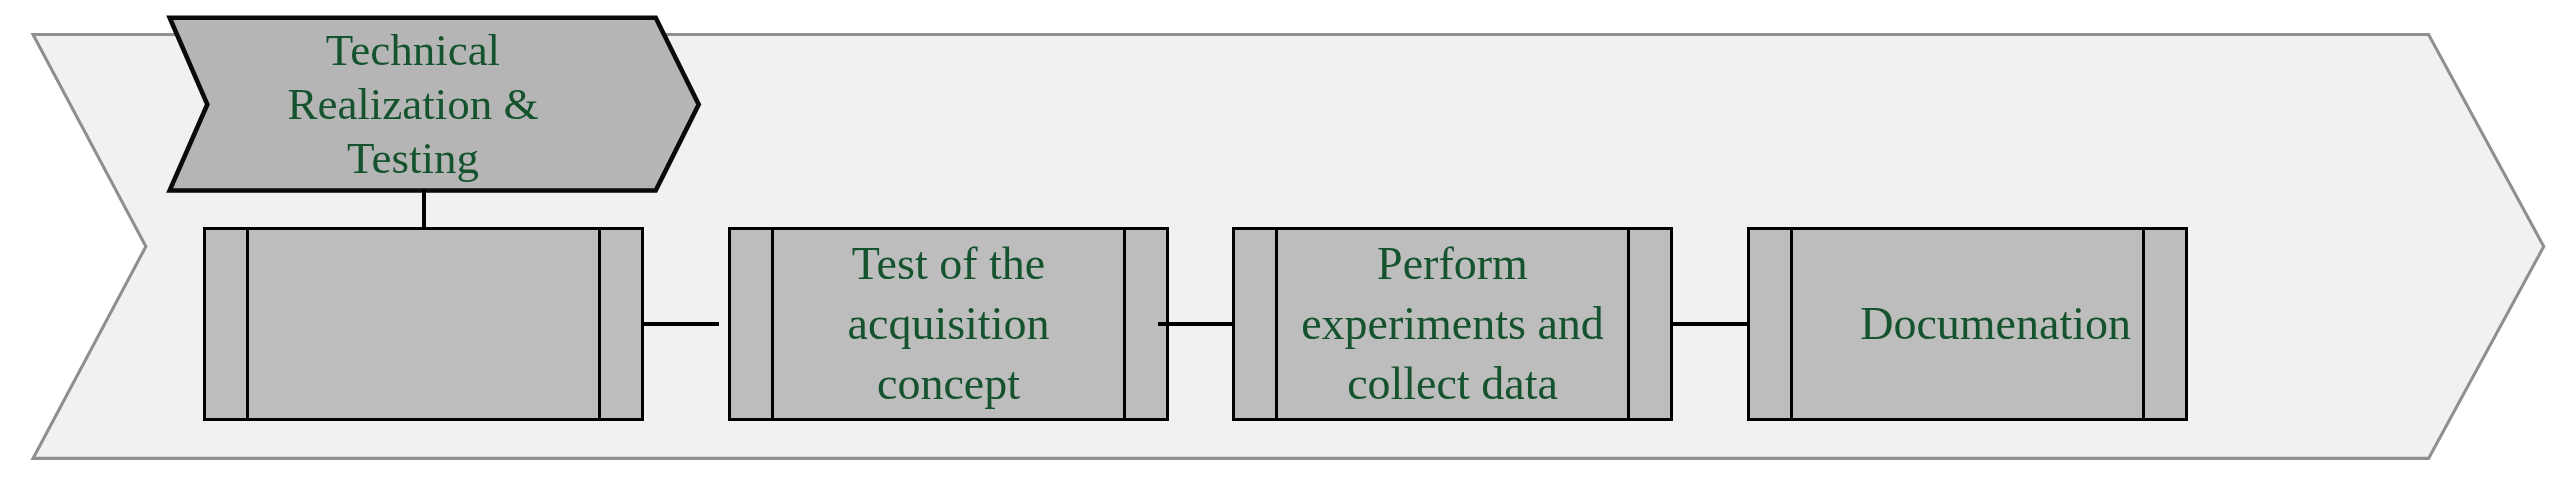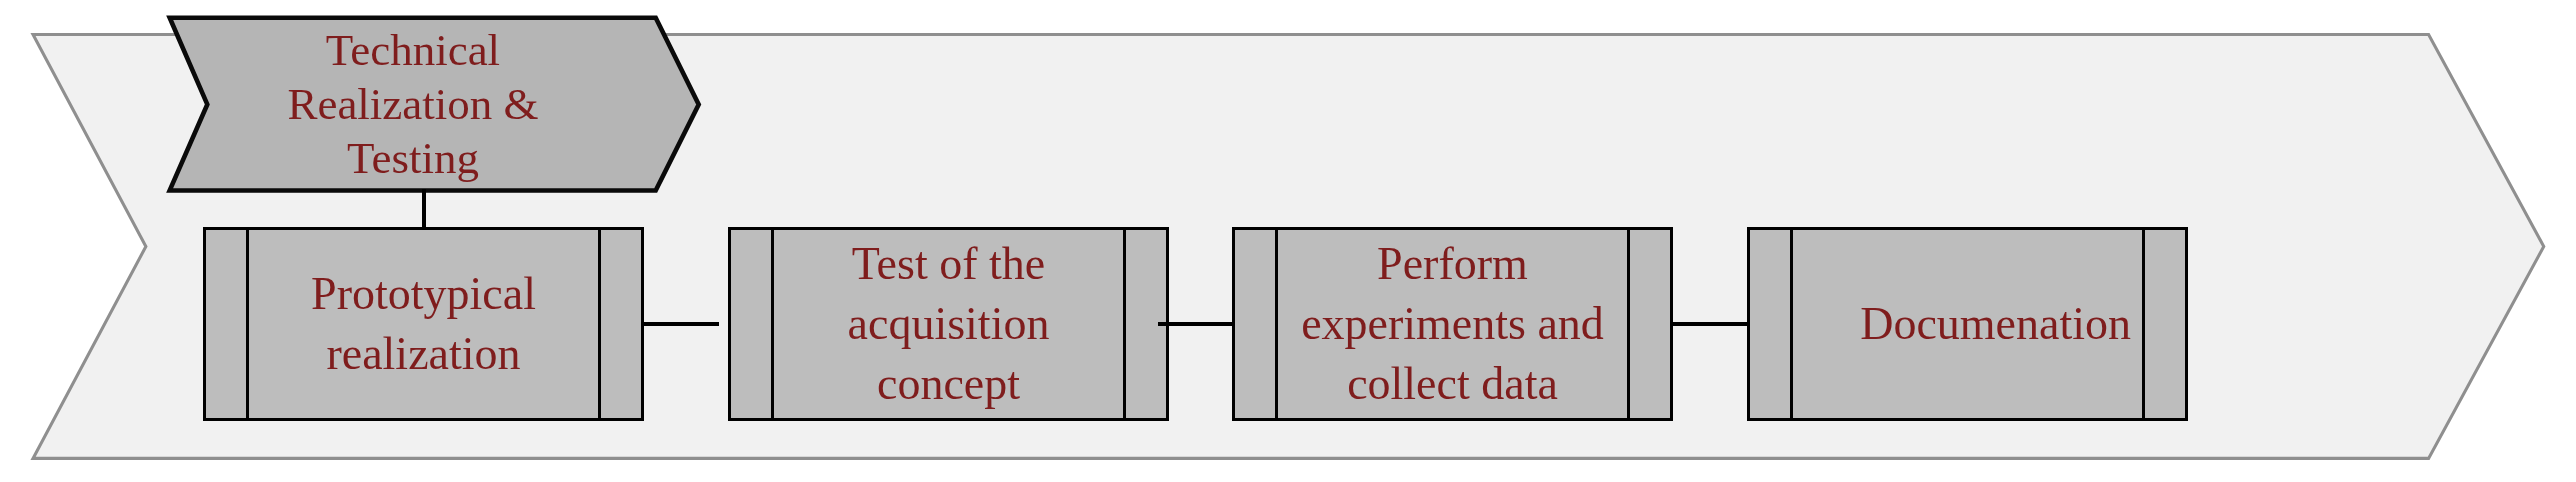--- a/index.html
+++ b/index.html
@@ -7,21 +7,21 @@
     padding: 0;
     background: #ffffff;
   }
   .stage {
     position: relative;
     width: 2576px;
     height: 483px;
     background: #ffffff;
     overflow: hidden;
     font-family: "Liberation Serif", "DejaVu Serif", serif;
-    color: #7f1d1d;
+    color: #14532d;
   }
   .shapes-layer {
     position: absolute;
     left: 0;
     top: 0;
     width: 2576px;
     height: 483px;
   }
   
   .phase-label {
@@ -106,22 +106,20 @@
 
   <div class="phase-label">Technical
 Realization &amp;
 Testing</div>
 
   <div class="connector-v"></div>
 
   <div class="step-box" id="step-1">
     <div class="bar bar-left"></div>
     <div class="bar bar-right"></div>
-    <div class="step-label">Prototypical
-realization</div>
   </div>
 
   <div class="connector-h" id="connector-1-2"></div>
 
   <div class="step-box" id="step-2">
     <div class="bar bar-left"></div>
     <div class="bar bar-right"></div>
     <div class="step-label">Test of the
 acquisition
 concept</div>

